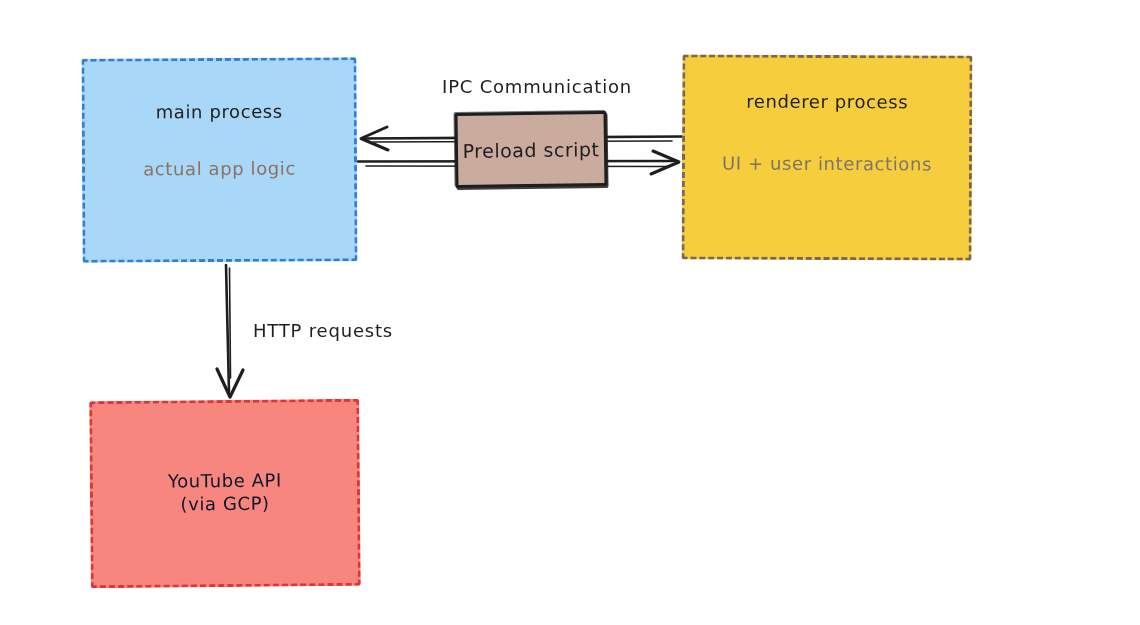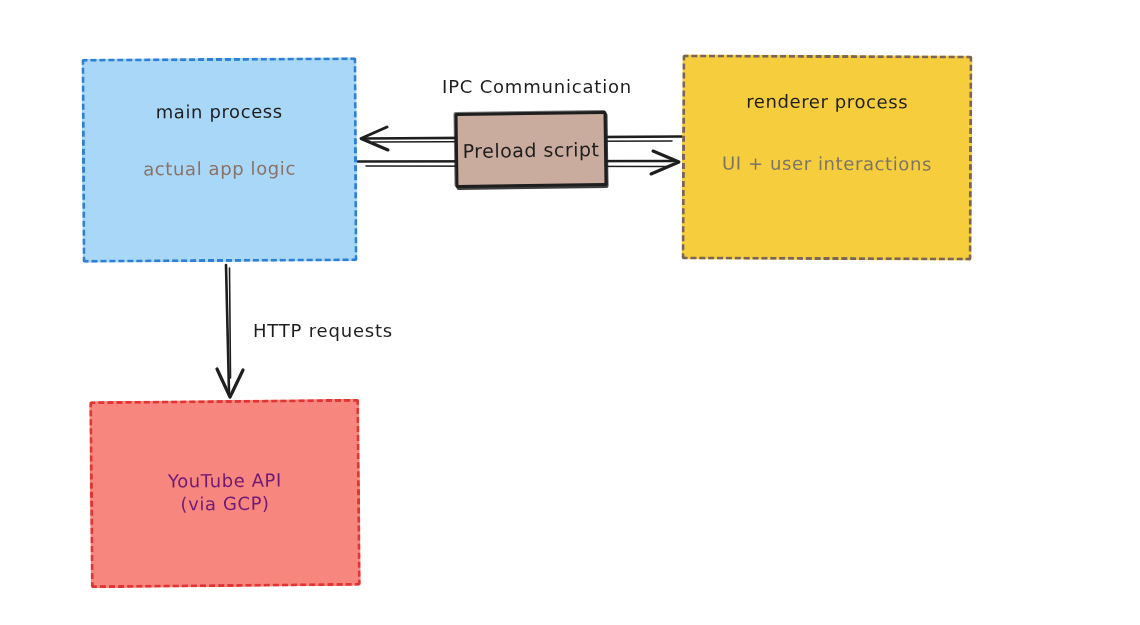--- a/index.html
+++ b/index.html
@@ -66,21 +66,21 @@
     background: #f7867e;
     border: 3px dashed #e23434;
     transform: rotate(-0.5deg);
     display: flex;
     flex-direction: column;
     align-items: center;
     justify-content: center;
     padding-bottom: 4px;
   }
   #youtube-api .yt-line {
-    color: #701a75;
+    color: #0f172a;
     font-size: 18px;
     letter-spacing: 0.6px;
     line-height: 23px;
     text-align: center;
   }
   #preload-script {
     left: 455px; top: 112px;
     width: 152px; height: 75px;
     background: #c9ac9e;
     border: 3px solid #1e1e1e;

